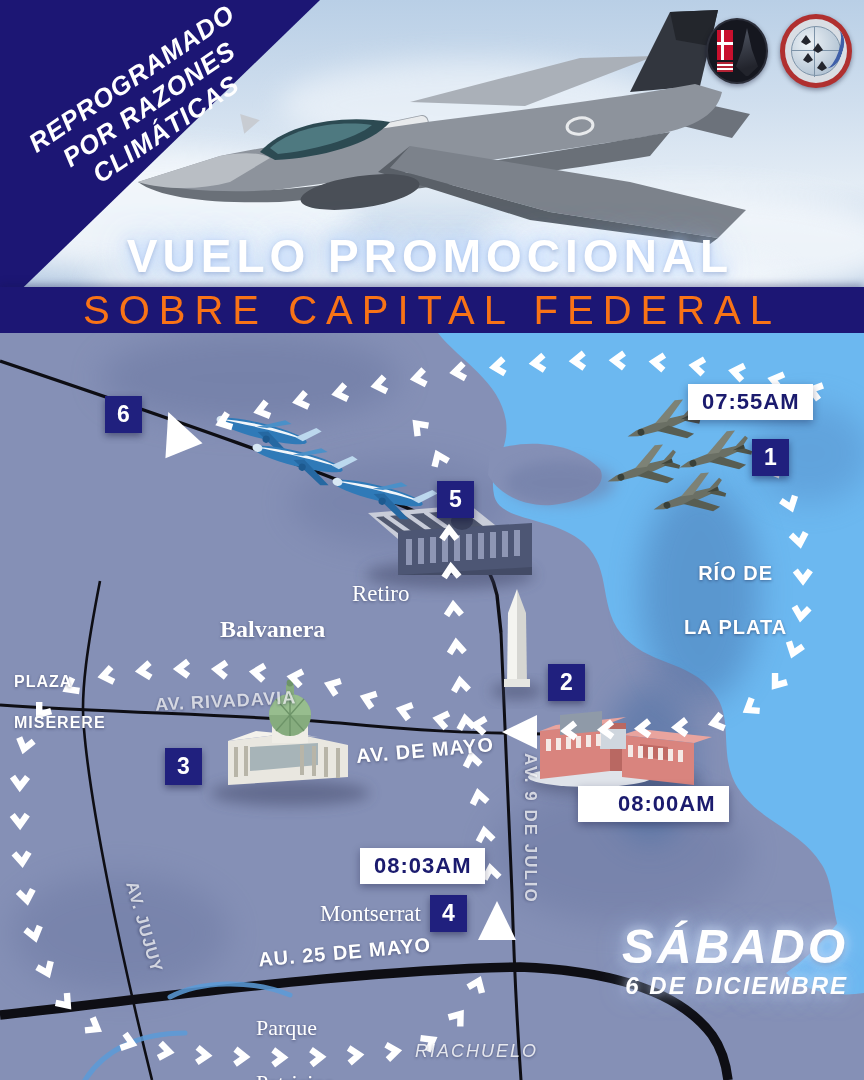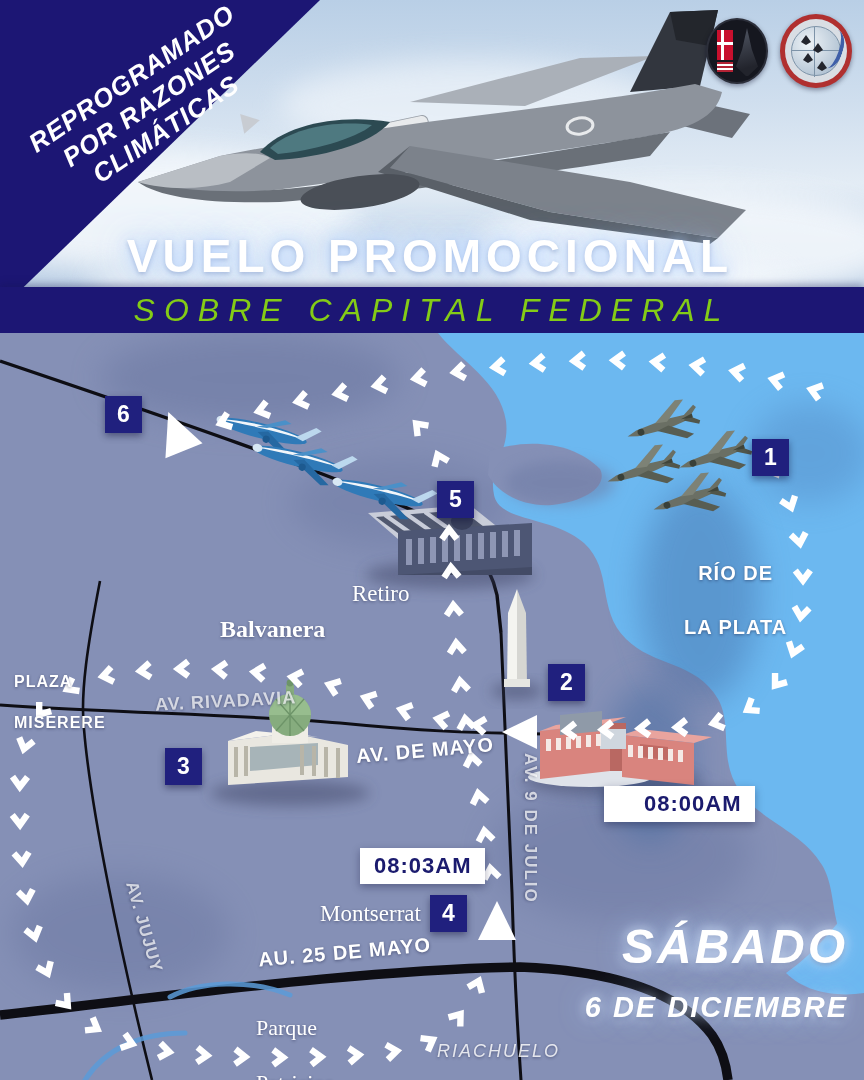--- a/index.html
+++ b/index.html
@@ -14,21 +14,21 @@
   
   .hero{position:absolute;left:0;top:0;width:864px;height:333px;
         background:linear-gradient(180deg,#b9cfe6 0%,#cfdeee 30%,#e3ecf5 55%,#c2d4e8 80%,#a9c2de 100%);overflow:hidden;}
   .cloud{position:absolute;background:#f4f8fc;border-radius:50%;filter:blur(14px);opacity:.85;}
   .hero-title{position:absolute;left:8px;top:229px;width:844px;text-align:center;
       font-size:46px;font-weight:900;letter-spacing:5px;color:#fff;
       text-shadow:0 0 14px rgba(190,215,255,.95),0 0 34px rgba(150,195,255,.8),0 2px 4px rgba(40,60,120,.35);}
   .hero-band{position:absolute;left:0;top:287px;width:864px;height:46px;background:var(--navy);
       display:flex;align-items:center;justify-content:center;
       box-shadow:0 -2px 8px rgba(20,20,80,.4);}
-  .hero-subtitle{font-style:italic;font-weight:400;font-size:32px;letter-spacing:9px;color:#84cc16;white-space:nowrap;}
+  .hero-subtitle{font-weight:400;font-size:40px;letter-spacing:9px;color:#f97316;white-space:nowrap;}
 
   
   .ribbon-wrap{position:absolute;left:0;top:0;width:360px;height:350px;pointer-events:none;}
   .ribbon-text{position:absolute;left:-16px;top:58px;width:330px;text-align:center;
       transform:rotate(-34deg);color:#fff;font-weight:900;font-style:italic;
       font-size:26px;line-height:1.18;letter-spacing:1px;}
 
   
   .badges{position:absolute;right:12px;top:14px;display:flex;gap:12px;align-items:center;}
   .badge{border-radius:50%;position:relative;overflow:hidden;}
@@ -63,21 +63,21 @@
   .lbl{position:absolute;color:#fff;white-space:pre-line;text-shadow:0 1px 3px rgba(20,25,60,.45);}
   .lbl-bold{font-weight:900;letter-spacing:1px;}
   .lbl-serif{font-family:"Liberation Serif","DejaVu Serif",serif;font-weight:400;}
   .lbl-road{font-weight:800;color:rgba(255,255,255,.72);}
   .lbl-vert{writing-mode:vertical-rl;}
   .riachuelo{font-style:italic;font-weight:400;color:rgba(255,255,255,.82);letter-spacing:2px;}
 
   .date-block{position:absolute;right:16px;top:590px;text-align:right;color:#fff;font-style:italic;font-weight:900;
       text-shadow:0 0 12px rgba(220,235,255,.95),0 0 30px rgba(170,205,255,.8),0 2px 4px rgba(30,40,90,.4);}
   .date-day{font-size:48px;letter-spacing:3px;line-height:1.0;}
-  .date-date{font-size:29px;letter-spacing:2px;line-height:1.25;margin-top:18px;}
+  .date-date{font-size:24px;letter-spacing:2px;line-height:1.25;}
 </style>
 </head>
 <body>
 
 <div class="poster">
 
   <div class="hero">
     <div class="cloud" style="left:-60px;top:150px;width:420px;height:120px;"></div>
     <div class="cloud" style="left:280px;top:60px;width:380px;height:90px;opacity:.6;"></div>
     <div class="cloud" style="left:480px;top:190px;width:420px;height:110px;"></div>
@@ -411,21 +411,22 @@
     <div class="marker" style="left:430px;top:562px;">
         <span>4</span>
       </div>
     <div class="marker" style="left:437px;top:148px;">
         <span>5</span>
       </div>
     <div class="marker" style="left:105px;top:63px;">
         <span>6</span>
       </div>
 
-    <div class="timebox" style="left:604px;top:453px;padding-left:40px;">08:00AM</div>
+    <div class="timebox" style="left:688px;top:51px;">07:55AM</div>
+    <div class="timebox" style="left:578px;top:453px;padding-left:40px;">08:00AM</div>
     <div class="timebox" style="left:360px;top:515px;">08:03AM</div>
 
     <div class="lbl lbl-bold" style="left:684px;top:200px;font-size:20px;line-height:1.35;text-align:center;">
       <div>RÍO DE</div>
       <div>LA PLATA</div>
     </div>
     <div class="lbl lbl-serif" style="left:352px;top:248px;font-size:23px;">Retiro</div>
     <div class="lbl lbl-serif" style="left:220px;top:283px;font-size:24px;font-weight:bold;">Balvanera</div>
     <div class="lbl lbl-bold" style="left:14px;top:318px;font-size:16px;line-height:1.3;">
       <div>PLAZA</div>
@@ -434,20 +435,20 @@
     <div class="lbl lbl-road" style="left:155px;top:358px;font-size:18px;transform:rotate(-3deg);letter-spacing:1px;">AV. RIVADAVIA</div>
     <div class="lbl lbl-bold" style="left:356px;top:406px;font-size:20px;transform:rotate(-5deg);">AV. DE MAYO</div>
     <div class="lbl lbl-road lbl-vert" style="left:520px;top:420px;font-size:17px;letter-spacing:2px;">AV. 9 DE JULIO</div>
     <div class="lbl lbl-serif" style="left:320px;top:568px;font-size:23px;">Montserrat</div>
     <div class="lbl lbl-road" style="left:96px;top:585px;font-size:17px;width:96px;transform:rotate(74deg);letter-spacing:1px;">AV. JUJUY</div>
     <div class="lbl lbl-bold" style="left:258px;top:608px;font-size:20px;transform:rotate(-5deg);">AU. 25 DE MAYO</div>
     <div class="lbl lbl-serif" style="left:256px;top:653px;font-size:22px;line-height:1.25;">
       <div>Parque</div>
       <div>Patricios</div>
     </div>
-    <div class="lbl riachuelo" style="left:437px;top:708px;font-size:18px;">RIACHUELO</div>
+    <div class="lbl riachuelo" style="left:415px;top:708px;font-size:18px;">RIACHUELO</div>
 
     <div class="date-block">
       <div class="date-day">SÁBADO</div>
       <div class="date-date">6 DE DICIEMBRE</div>
     </div>
   </div>
 </div>
 
 </body></html>

